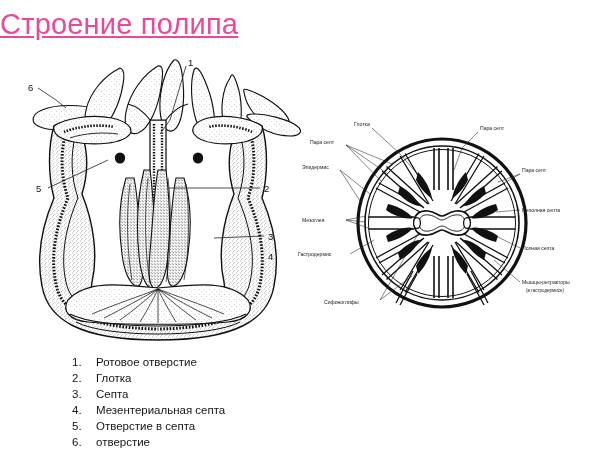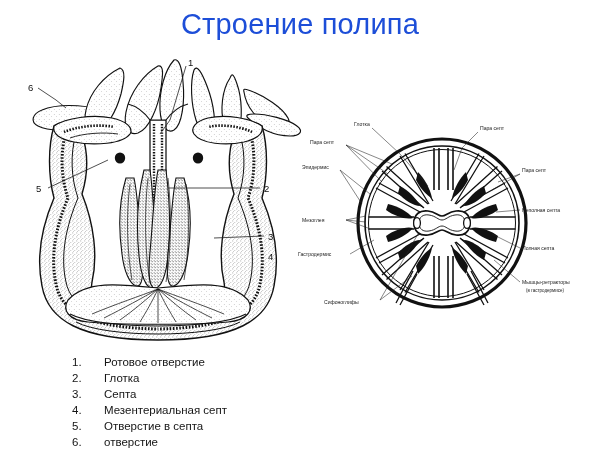--- a/index.html
+++ b/index.html
@@ -22,27 +22,27 @@
     height: 450px;
     background: #ffffff;
   }
 
   
   .title {
     position: absolute;
     left: 0;
     top: 8px;
     width: 600px;
-    text-align: center;
     font-size: 29px;
     font-weight: 400;
     letter-spacing: 0.2px;
-    color: #1d4ed8;
+    color: #ec4899;
     font-family: "Liberation Sans", sans-serif;
     white-space: nowrap;
+    text-decoration: underline;
   }
 
   
   .figure {
     position: absolute;
   }
   #fig-polyp-longitudinal {
     left: 8px;
     top: 48px;
     width: 300px;
@@ -75,21 +75,20 @@
     font-family: "Liberation Sans", sans-serif;
   }
   .legend-num {
     width: 24px;
     flex: 0 0 24px;
     text-align: left;
   }
   .legend-label {
     flex: 1 1 auto;
     white-space: nowrap;
-    margin-left: 8px;
   }
 
   
   .ltxt {
     font-family: "Liberation Sans", sans-serif;
     font-size: 5.1px;
     fill: #1a1a1a;
   }
   .ltxt2 {
     font-family: "Liberation Sans", sans-serif;
@@ -393,21 +392,21 @@
     <li class="legend-row">
       <span class="legend-num">2.</span>
       <span class="legend-label">Глотка</span>
     </li>
     <li class="legend-row">
       <span class="legend-num">3.</span>
       <span class="legend-label">Септа</span>
     </li>
     <li class="legend-row">
       <span class="legend-num">4.</span>
-      <span class="legend-label">Мезентериальная септ</span>
+      <span class="legend-label">Мезентериальная септа</span>
     </li>
     <li class="legend-row">
       <span class="legend-num">5.</span>
       <span class="legend-label">Отверстие в септа</span>
     </li>
     <li class="legend-row">
       <span class="legend-num">6.</span>
       <span class="legend-label">отверстие</span>
     </li>
   </ol>

